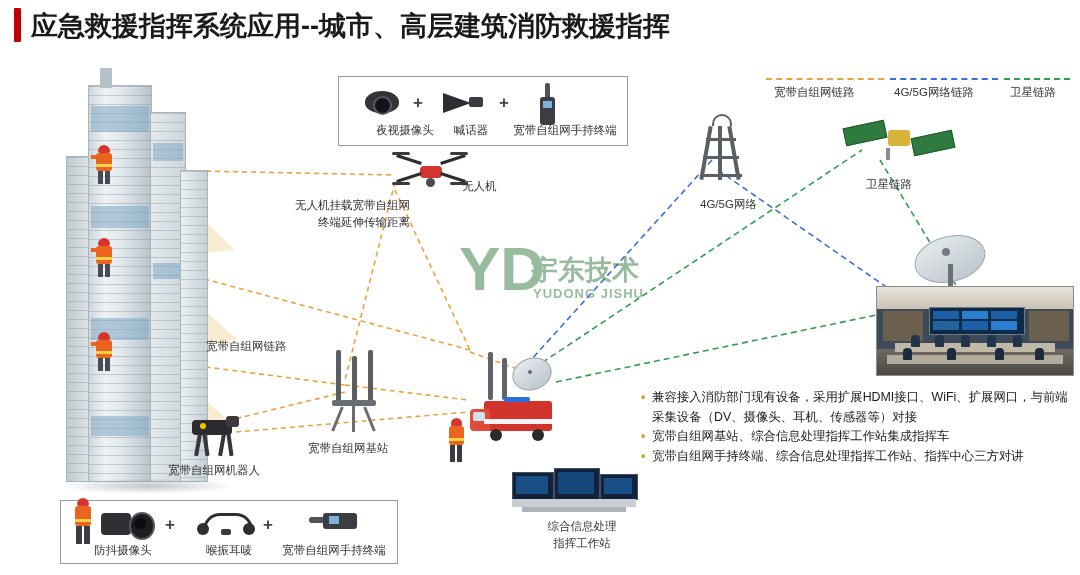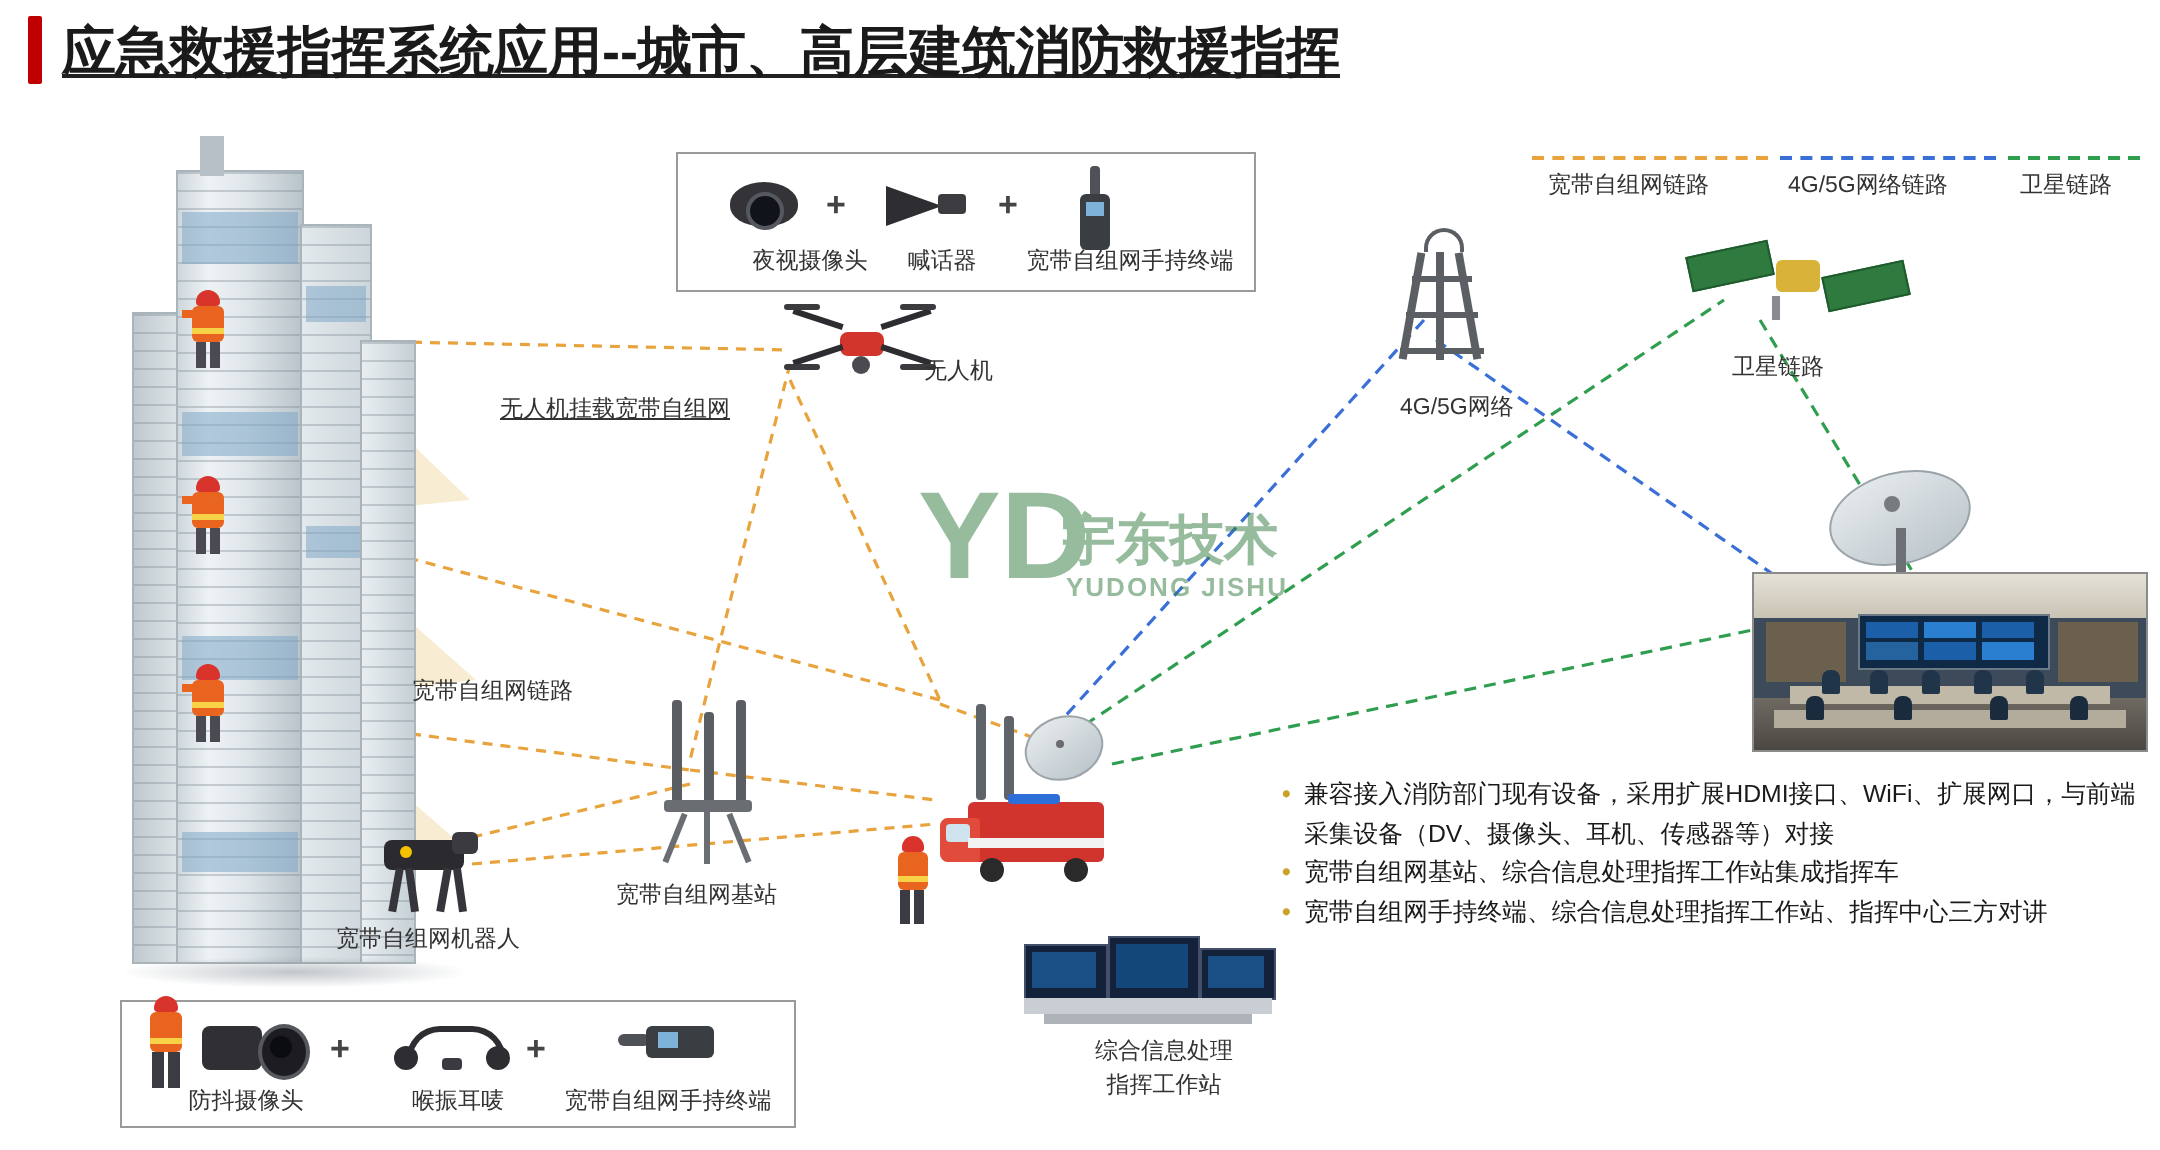--- a/index.html
+++ b/index.html
@@ -7,21 +7,21 @@
     width:1080px;height:575px;
     background:#ffffff;
     font-family:"Liberation Sans","DejaVu Sans",sans-serif;
     color:#222;
     overflow:hidden;
     position:relative;
   }
   #root{position:relative;width:1080px;height:575px;}
 
   
-  .title-bar{position:absolute;left:14px;top:8px;display:flex;align-items:flex-start;text-decoration:underline;}
+  .title-bar{position:absolute;left:14px;top:8px;display:flex;align-items:flex-start;}
   .title-accent{width:7px;height:34px;background:#c00000;margin-right:10px;border-radius:1px;}
   .title-text{font-size:27px;font-weight:bold;color:#1a1a1a;letter-spacing:0px;white-space:nowrap;}
 
   
   .abs{position:absolute;}
 
   
   .bldg-wrap{position:absolute;left:60px;top:60px;width:180px;height:420px;}
   .tower-main{position:absolute;left:28px;top:25px;width:62px;height:395px;
     background:linear-gradient(90deg,#cfd7dc 0%,#eef2f4 25%,#dfe6ea 55%,#b9c4ca 100%);
@@ -265,22 +265,23 @@
     <div class="abs" style="left:4px;top:24px;width:26px;height:3px;background:#2d2d31;transform:rotate(-18deg);"></div>
     <div class="abs" style="left:48px;top:24px;width:26px;height:3px;background:#2d2d31;transform:rotate(18deg);"></div>
     <div class="abs" style="left:0px;top:0px;width:18px;height:3px;background:#3a3a3f;border-radius:2px;"></div>
     <div class="abs" style="left:58px;top:0px;width:18px;height:3px;background:#3a3a3f;border-radius:2px;"></div>
     <div class="abs" style="left:0px;top:30px;width:18px;height:3px;background:#3a3a3f;border-radius:2px;"></div>
     <div class="abs" style="left:58px;top:30px;width:18px;height:3px;background:#3a3a3f;border-radius:2px;"></div>
     <div class="abs" style="left:34px;top:26px;width:9px;height:9px;background:#4a4a50;border-radius:50%;"></div>
   </div>
   <div class="lbl" style="left:462px;top:178px;">无人机</div>
 
-  <div class="lbl" style="left:250px;top:197px;width:160px;text-align:left;text-decoration:underline;">
+  <div class="lbl" style="left:250px;top:197px;width:160px;text-align:right;">
     <div>无人机挂载宽带自组网</div>
+    <div>终端延伸传输距离</div>
   </div>
 
   <div class="lbl" style="left:206px;top:338px;">宽带自组网链路</div>
 
   <div class="tripod">
     <div class="antenna-stick" style="left:14px;top:0px;height:52px;"></div>
     <div class="antenna-stick" style="left:30px;top:6px;height:46px;"></div>
     <div class="antenna-stick" style="left:46px;top:0px;height:52px;"></div>
     <div class="abs" style="left:10px;top:50px;width:44px;height:6px;background:#6a6e73;border-radius:2px;"></div>
     <div class="abs" style="left:30px;top:54px;width:3px;height:28px;background:#6a6e73;"></div>

